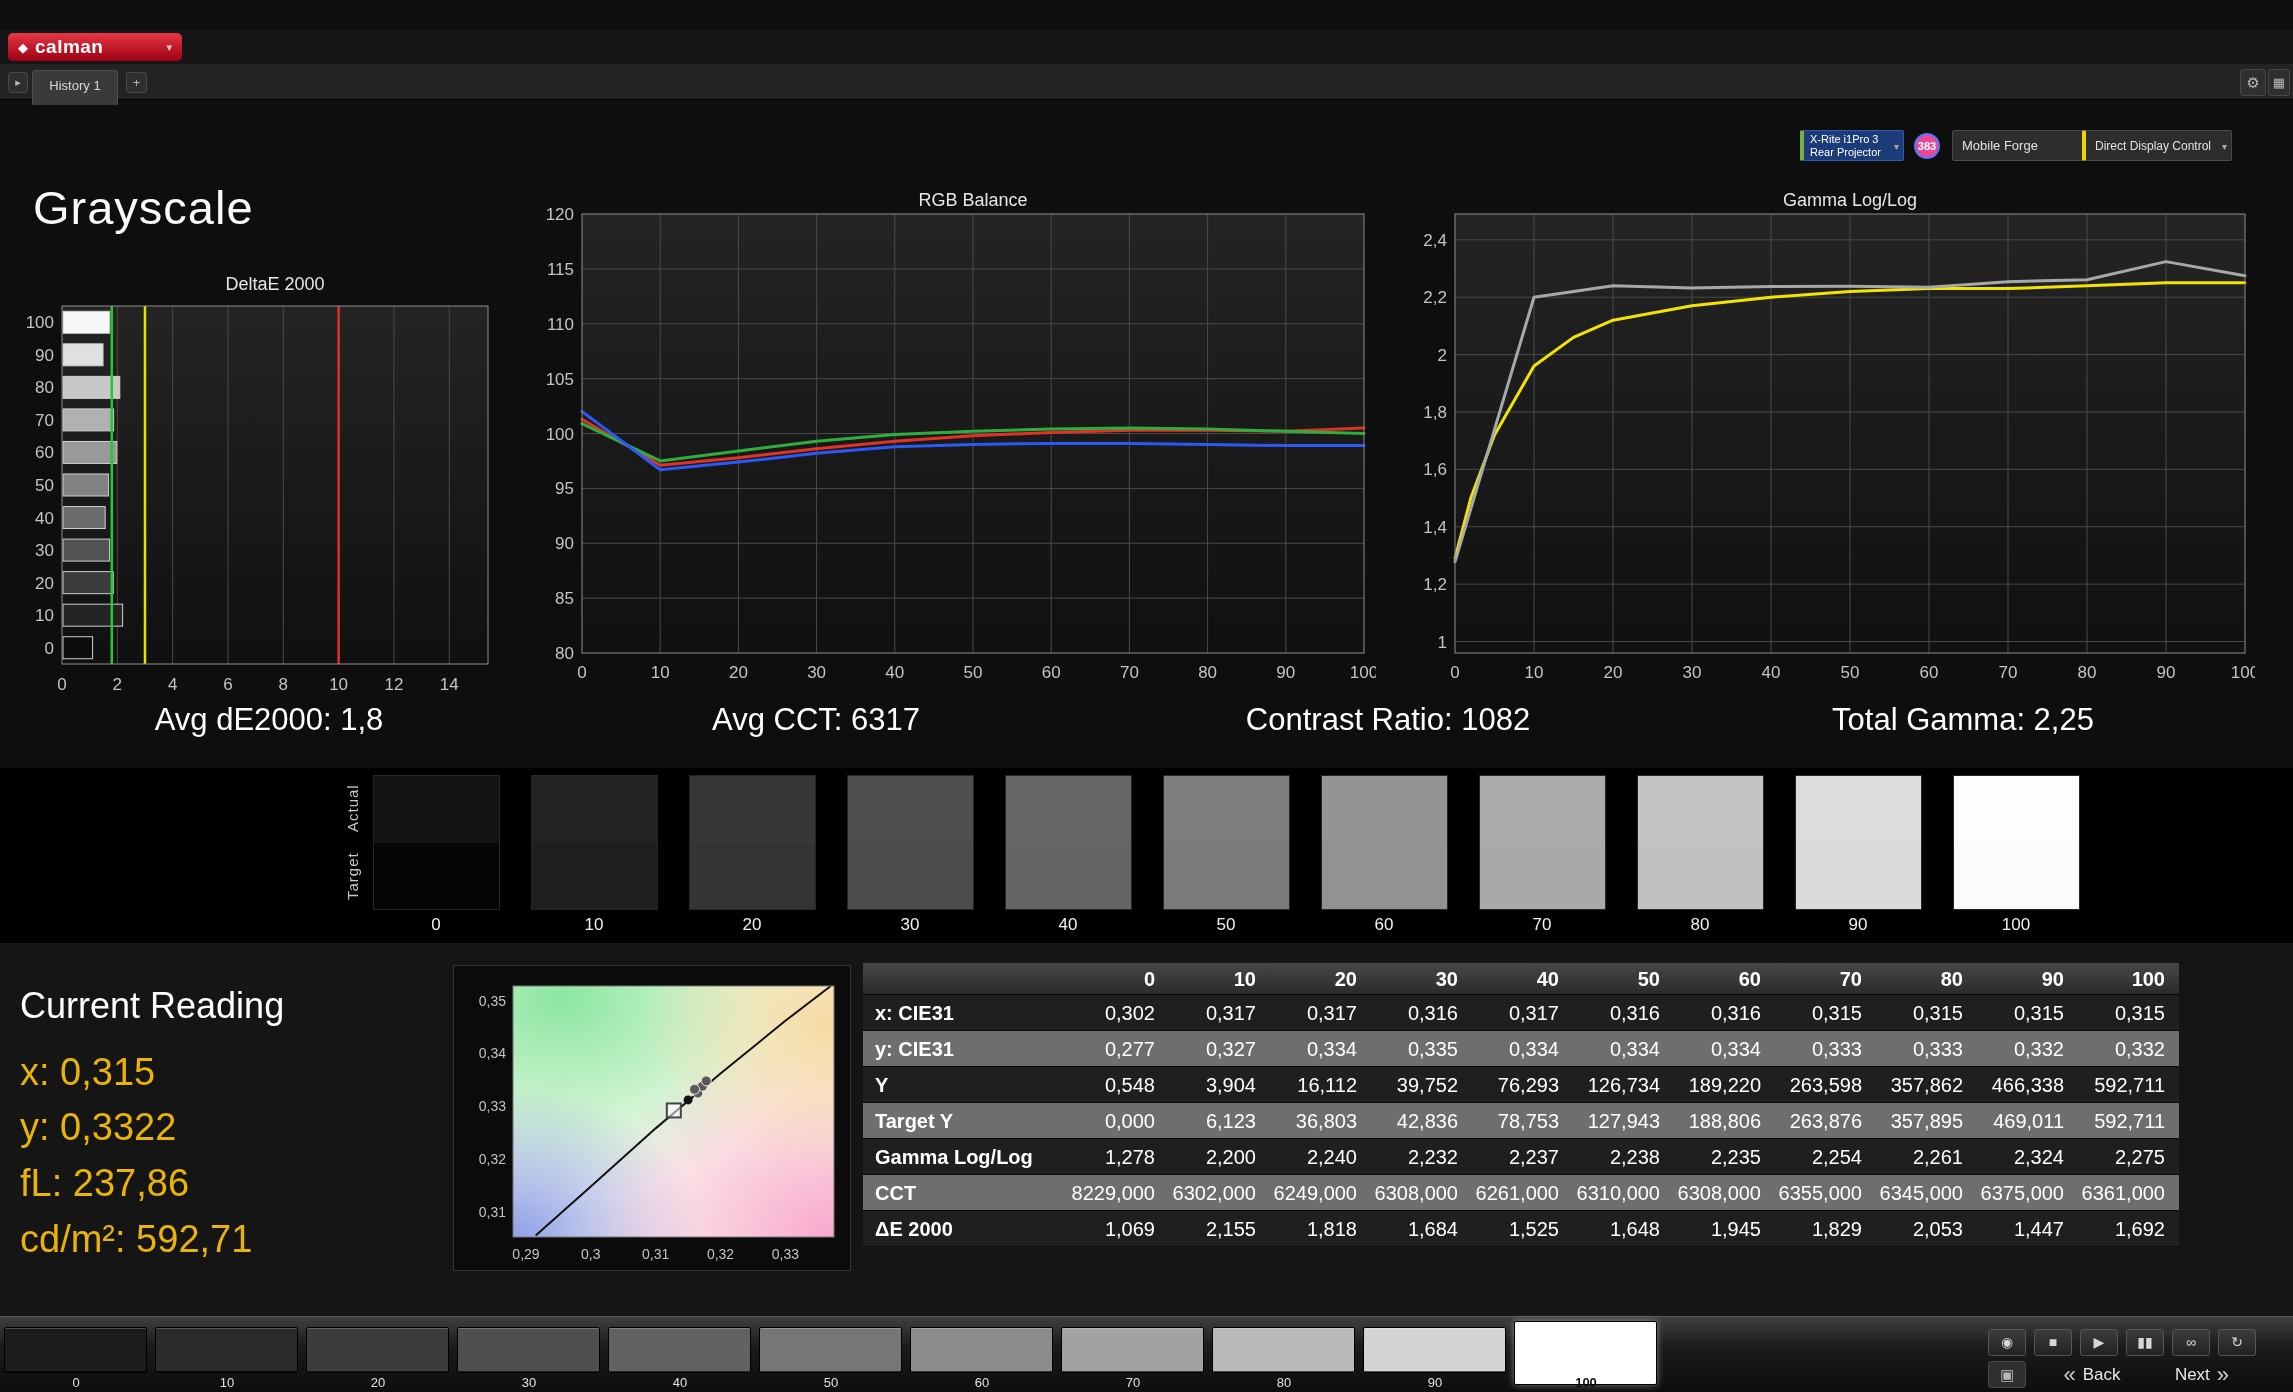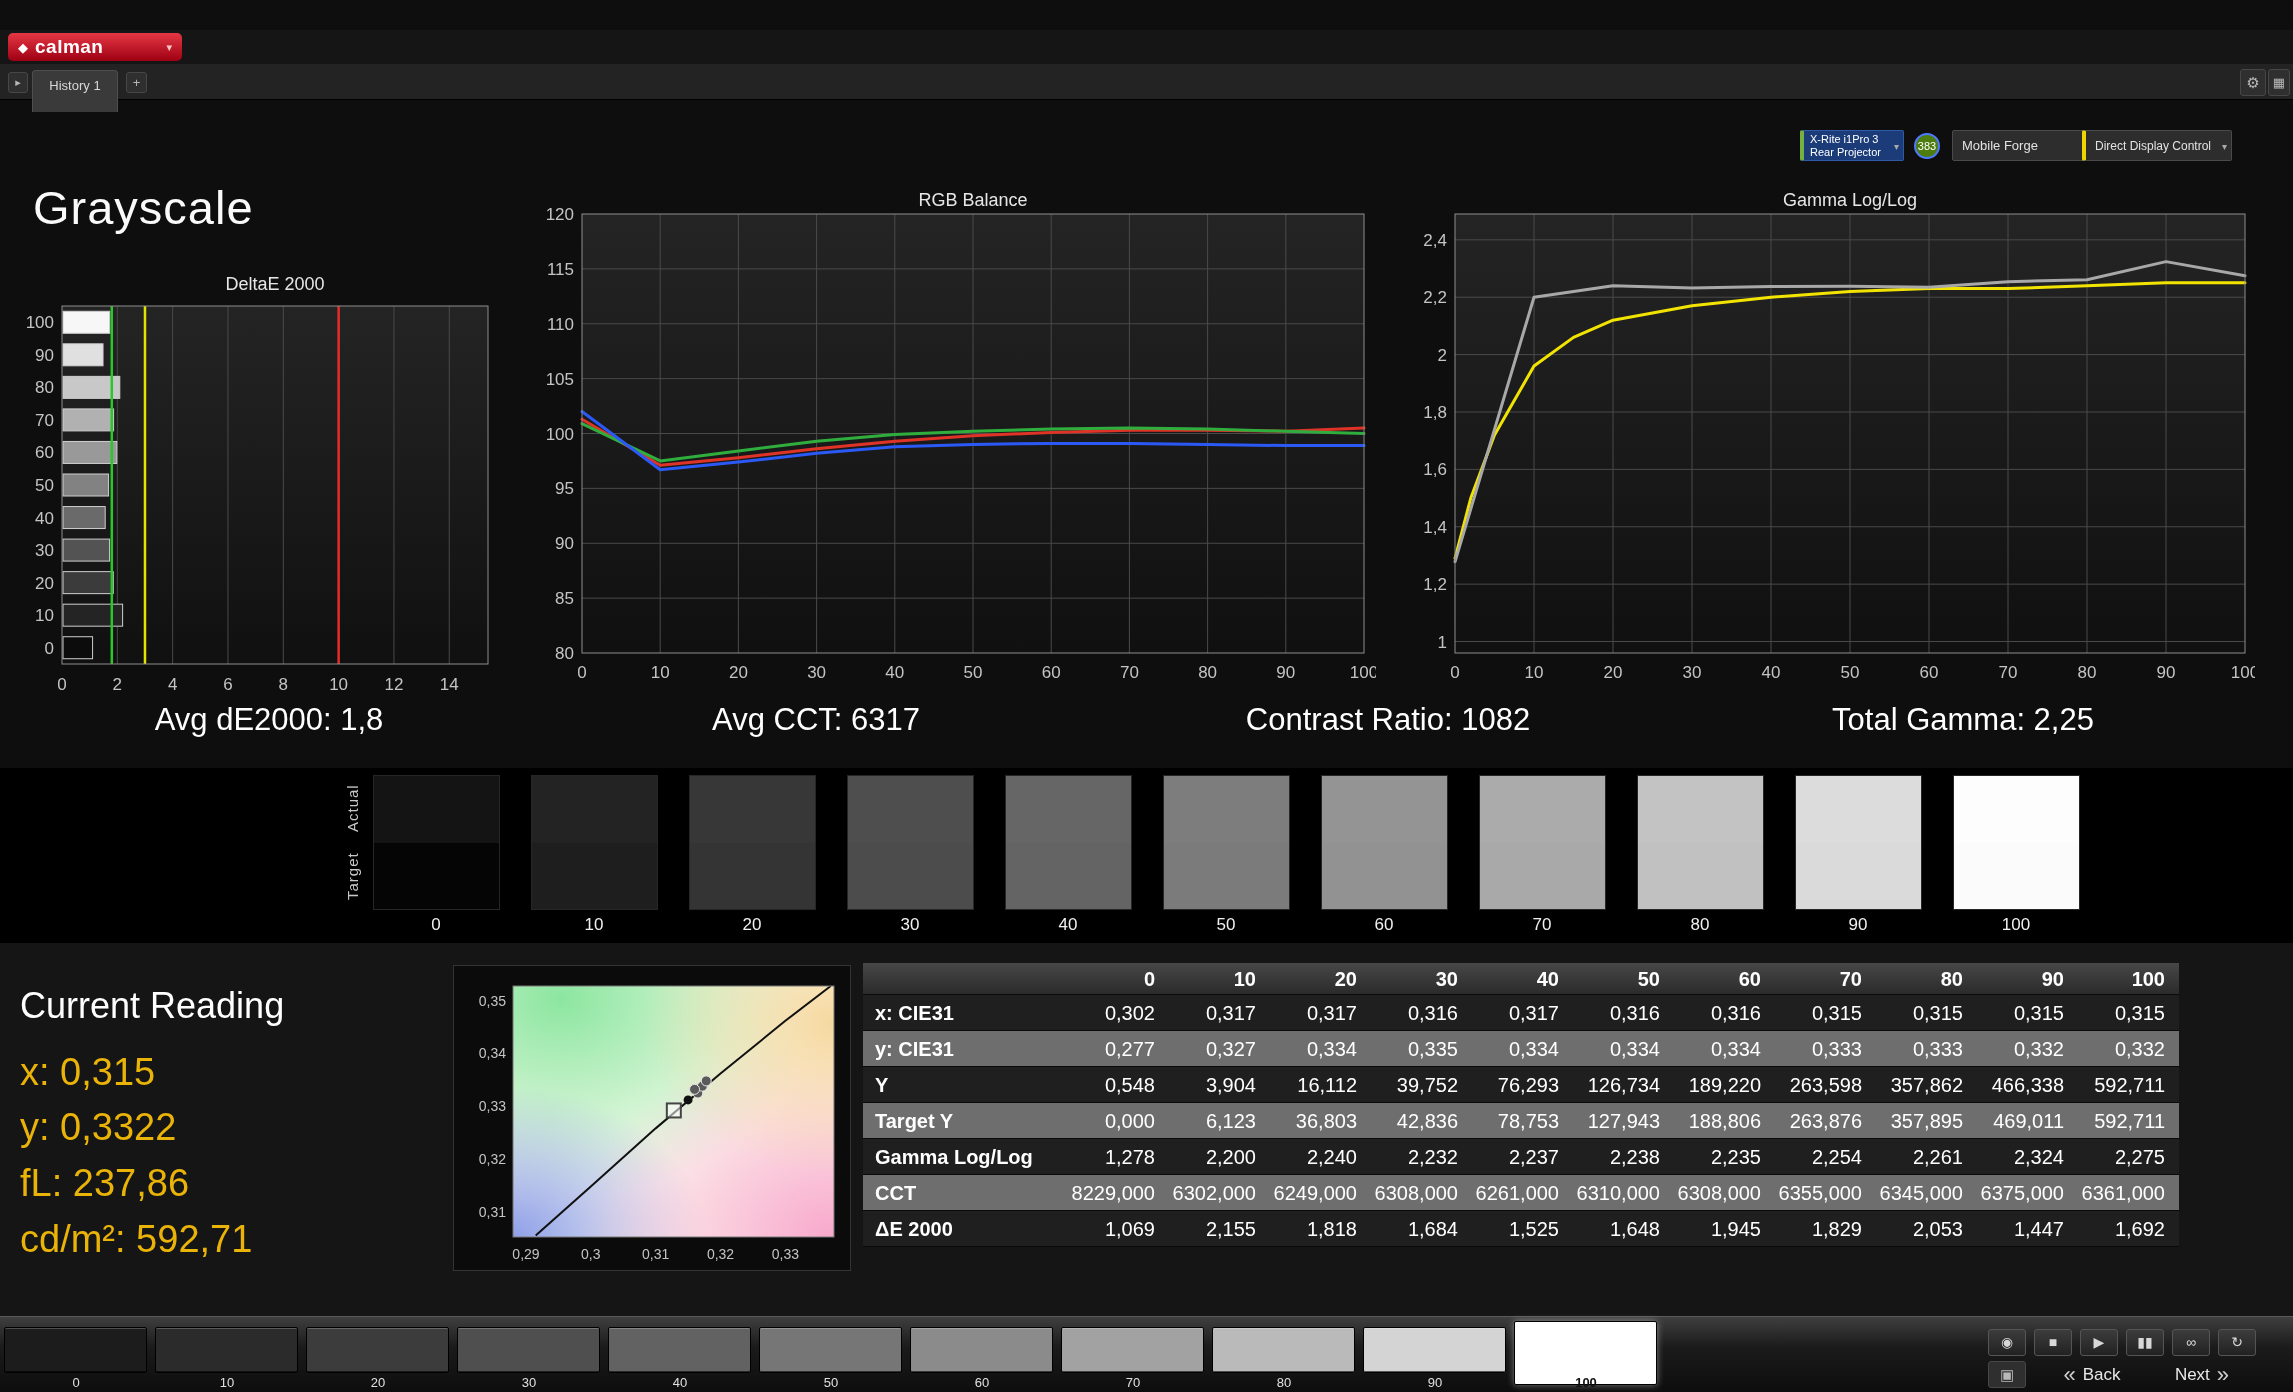--- a/index.html
+++ b/index.html
@@ -18,27 +18,27 @@
   .brandbar{position:absolute;left:0;top:30px;width:2293px;height:34px;background:#151515}
   .brandlogo{position:absolute;left:8px;top:3px;width:174px;height:28px;background:linear-gradient(#e73744,#9d0013);border-radius:5px;display:flex;align-items:center;gap:7px;padding:0 10px}
   .brandmark{color:#fff;font-size:13px}
   .brandname{color:#fff;font-size:19px;font-weight:bold;letter-spacing:.5px}
   .brandcaret{margin-left:auto;color:#ffc9c9;font-size:11px}
   .rainbow{position:absolute;left:190px;top:44px;width:2095px;height:7px;border-radius:4px;
     background:linear-gradient(90deg,#ff0044,#ff00cc 9%,#9900ff 20%,#2244ff 32%,#00bbee 43%,#00cc66 54%,#88cc00 64%,#ffdd00 74%,#ff8800 84%,#ff2200 93%,#bb0000)}
 
   
   .tabbar{position:absolute;left:0;top:64px;width:2293px;height:36px;background:#232323;border-bottom:1px solid #000}
-  .tab{position:absolute;left:32px;top:6px;width:86px;height:42px;background:#3a3a3a;border:1px solid #4e4e4e;border-bottom:none;border-radius:4px 4px 0 0;color:#d8d8d8;font-size:13px;text-align:center;line-height:29px}
+  .tab{position:absolute;left:32px;top:6px;width:86px;height:35px;background:#3a3a3a;border:1px solid #4e4e4e;border-bottom:none;border-radius:4px 4px 0 0;color:#d8d8d8;font-size:13px;text-align:center;line-height:29px}
   .smallbtn{position:absolute;background:#2f2f2f;border:1px solid #474747;color:#b8b8b8;text-align:center;border-radius:3px}
   .devbox{position:absolute;left:1800px;top:66px;width:104px;height:31px;background:#1b3c78;border:1px solid #2f5aa8;border-left:4px solid #76b043;color:#fff;font-size:11px;line-height:13px;padding:2px 14px 0 6px;border-radius:2px}
   .graybox{position:absolute;top:66px;height:31px;background:#2d2d2d;border:1px solid #4a4a4a;color:#e2e2e2;font-size:13px;display:flex;align-items:center;padding:0 18px 0 9px;border-radius:2px;white-space:nowrap}
   .graybox.yellow{border-left:4px solid #edd500;font-size:12px}
   .caret{position:absolute;right:4px;top:50%;transform:translateY(-50%);color:#a8a8a8;font-size:10px}
-  .badge{position:absolute;left:1914px;top:69px;width:26px;height:26px;border-radius:50%;background:#4d7c0f;border:2px solid #4d79ff;color:#fff;font-size:11px;font-weight:normal;text-align:center;line-height:22px}
+  .badge{position:absolute;left:1914px;top:69px;width:26px;height:26px;border-radius:50%;background:#ec4899;border:2px solid #4d79ff;color:#fff;font-size:11px;font-weight:bold;text-align:center;line-height:22px}
 
   
   .page-title{position:absolute;left:33px;top:180px;font-size:47px;color:#fafafa;letter-spacing:1px;font-weight:normal}
   .chart-title{position:absolute;transform:translateX(-50%);font-size:18px;color:#e6e6e6;white-space:nowrap}
   svg.chart{position:absolute}
   .stat{position:absolute;top:702px;transform:translateX(-50%);font-size:31px;color:#fff;white-space:nowrap}
 
   
   .swatchstrip{position:absolute;left:0;top:768px;width:2293px;height:175px;background:#000}
   .vlabel{position:absolute;left:344px;width:18px;text-align:center;writing-mode:vertical-rl;transform:rotate(180deg);font-size:15px;color:#c8c8c8;letter-spacing:1px}

